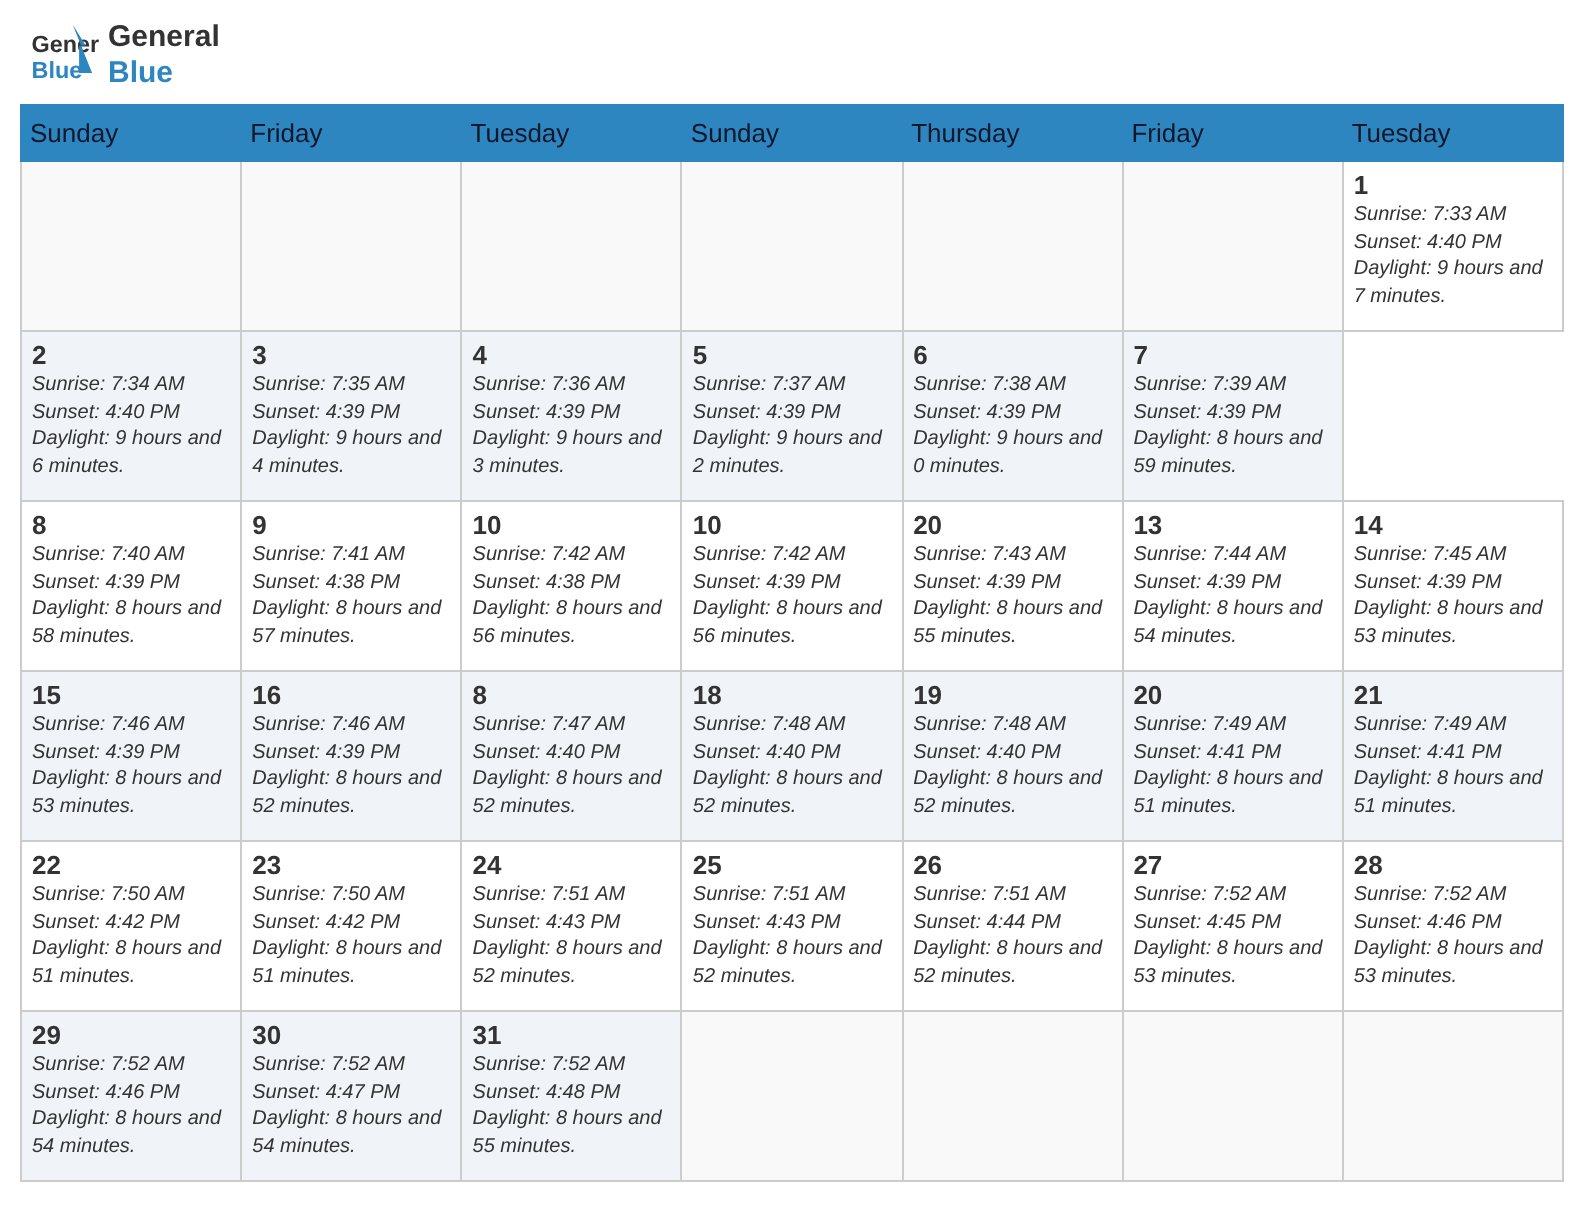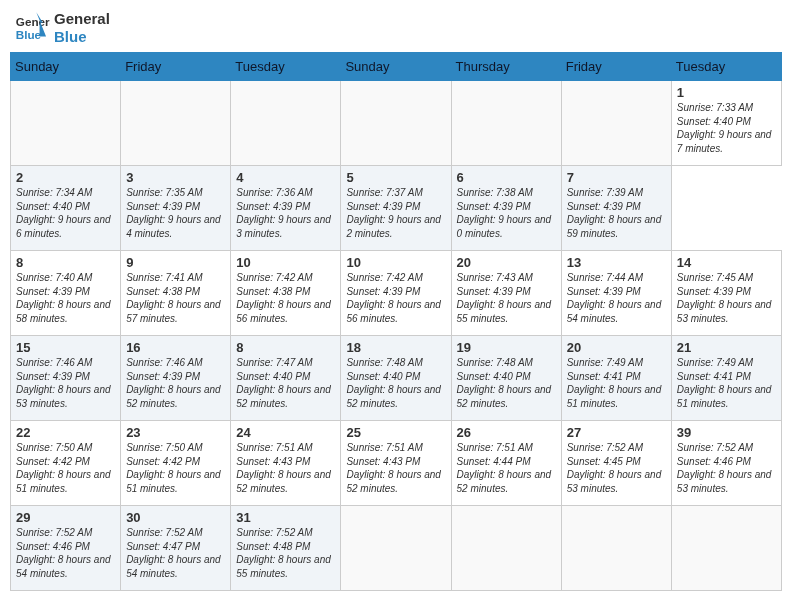--- a/index.html
+++ b/index.html
@@ -232,21 +232,21 @@
       </td>
         <td>
         <span class="day-number">26</span>
         <span class="day-info">Sunrise: 7:51 AM<br>Sunset: 4:44 PM<br>Daylight: 8 hours and 52 minutes.</span>
       </td>
         <td>
         <span class="day-number">27</span>
         <span class="day-info">Sunrise: 7:52 AM<br>Sunset: 4:45 PM<br>Daylight: 8 hours and 53 minutes.</span>
       </td>
         <td>
-        <span class="day-number">39</span>
+        <span class="day-number">28</span>
         <span class="day-info">Sunrise: 7:52 AM<br>Sunset: 4:46 PM<br>Daylight: 8 hours and 53 minutes.</span>
       </td>
       </tr>
       <tr>
         <td>
         <span class="day-number">29</span>
         <span class="day-info">Sunrise: 7:52 AM<br>Sunset: 4:46 PM<br>Daylight: 8 hours and 54 minutes.</span>
       </td>
         <td>
         <span class="day-number">30</span>

